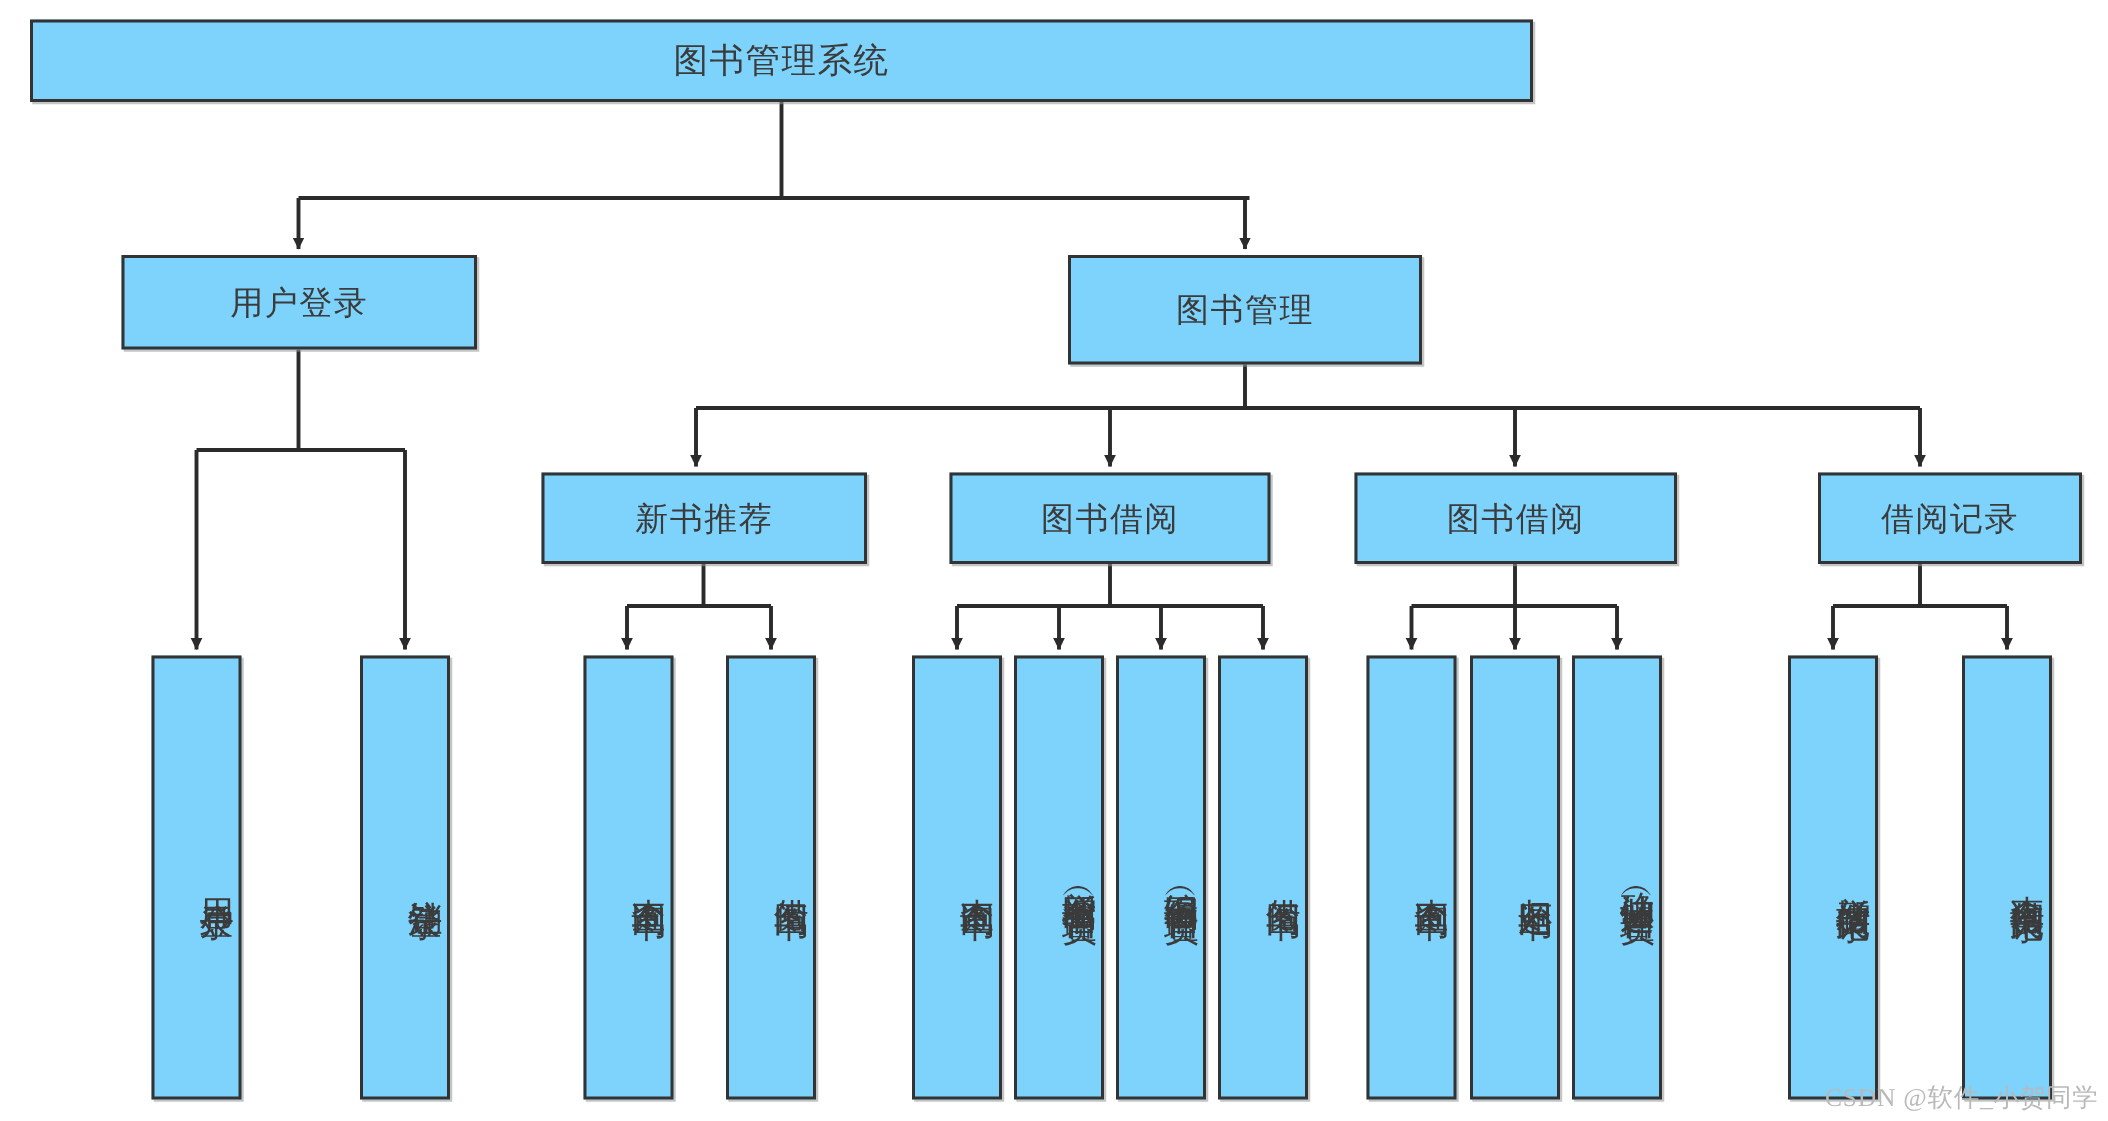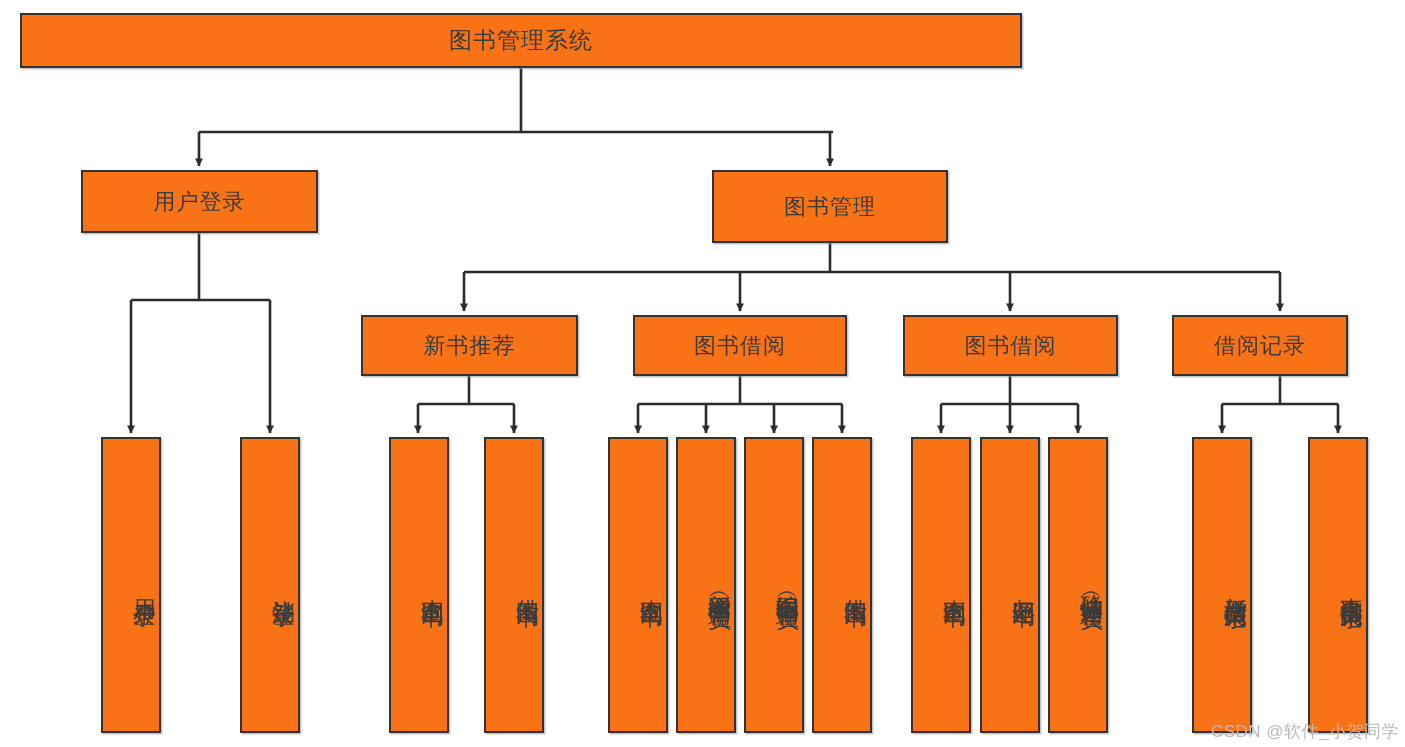--- a/index.html
+++ b/index.html
@@ -16,21 +16,21 @@
     overflow: hidden;
   }
   #edges {
     position: absolute;
     left: 0; top: 0;
     width: 1405px; height: 747px;
     pointer-events: none;
   }
   .node {
     position: absolute;
-    background: #f97316;
+    background: #7dd3fc;
     border: 2.5px solid #333333;
     box-shadow: 1.5px 1.5px 0 0 rgba(150,150,150,0.55);
     display: flex;
     align-items: center;
     justify-content: center;
     color: #3b3b3b;
     line-height: 1.25;
   }
   .node.h {
     font-size: 22px;
@@ -47,20 +47,21 @@
   }
   .node.root { font-size: 23px; }
   .watermark {
     position: absolute;
     right: 6px;
     bottom: 4px;
     font-size: 17px;
     color: #b9b9b9;
     white-space: nowrap;
     letter-spacing: 0.5px;
+    font-family: Liberation Serif, serif;
   }
 </style>
 </head>
 <body>
 
 <div id="canvas">
 
   <svg id="edges" viewBox="0 0 1405 747" xmlns="http://www.w3.org/2000/svg">
     <defs>
       <marker id="arrow" markerWidth="9" markerHeight="9" refX="7.6" refY="4.5" orient="auto" markerUnits="userSpaceOnUse">
@@ -112,21 +113,21 @@
   </svg>
 
   <div class="node h root" style="left:20px;top:13px;width:1002px;height:55px;">图书管理系统</div>
 
   <div class="node h" style="left:81px;top:170px;width:237px;height:63px;">用户登录</div>
   <div class="node h" style="left:712px;top:170px;width:236px;height:73px;">图书管理</div>
 
   <div class="node h" style="left:633px;top:315px;width:214px;height:61px;">图书借阅</div>
   <div class="node h" style="left:361px;top:315px;width:217px;height:61px;">新书推荐</div>
   <div class="node h" style="left:903px;top:315px;width:215px;height:61px;">图书借阅</div>
-  <div class="node h" style="left:1172px;top:315px;width:176px;height:61px;">借阅记录</div>
+  <div class="node h" style="left:1212px;top:315px;width:176px;height:61px;">借阅记录</div>
 
   <div class="node v" style="left:101px;top:437px;width:60px;height:296px;">用户登录</div>
   <div class="node v" style="left:240px;top:437px;width:60px;height:296px;">注销登录</div>
 
   <div class="node v" style="left:389px;top:437px;width:60px;height:296px;">查询图书</div>
   <div class="node v" style="left:484px;top:437px;width:60px;height:296px;">借阅图书</div>
 
   <div class="node v" style="left:608px;top:437px;width:60px;height:296px;">查询图书</div>
   <div class="node v" style="left:676px;top:437px;width:60px;height:296px;">新增图书（管理员）</div>
   <div class="node v" style="left:744px;top:437px;width:60px;height:296px;">编辑图书（管理员）</div>

